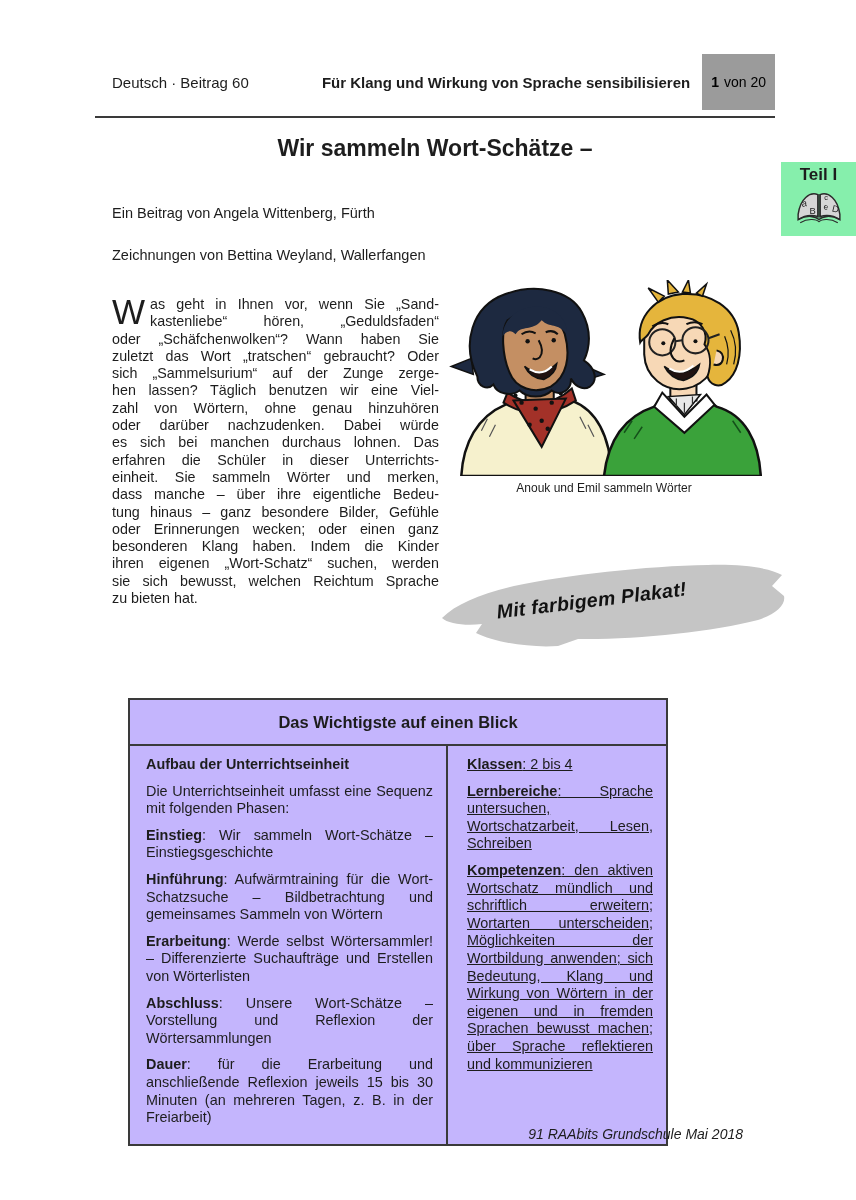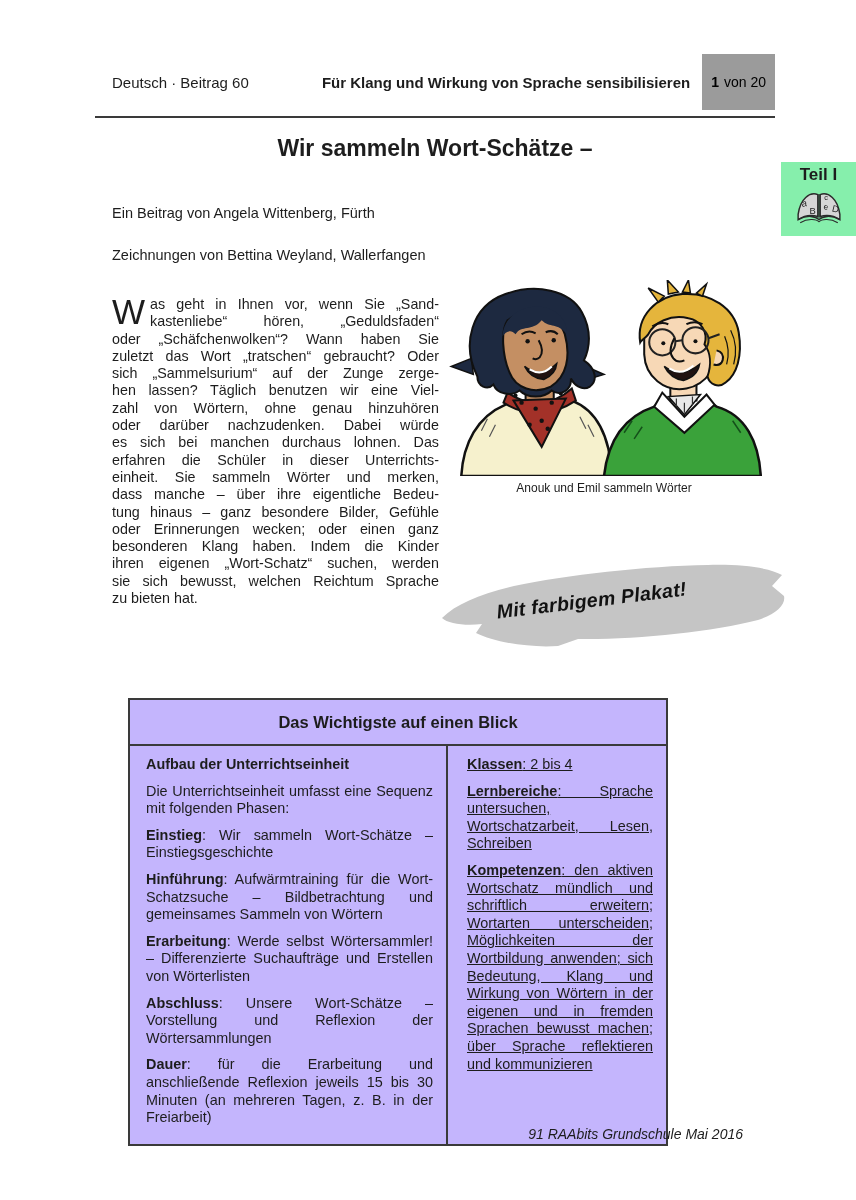--- a/index.html
+++ b/index.html
@@ -194,15 +194,15 @@
           <p lang="de"><b>Dauer</b>: für die Erarbeitung und anschließende Reflexion jeweils 15 bis 30 Minuten (an mehreren Tagen, z. B. in der Freiarbeit)</p>
         </div>
       <div class="col col-right">
           <p lang="de"><b>Klassen</b>: 2 bis 4</p>
           <p lang="de"><b>Lernbereiche</b>: Sprache untersuchen, Wortschatzarbeit, Lesen, Schreiben</p>
           <p lang="de"><b>Kompetenzen</b>: den aktiven Wortschatz mündlich und schriftlich erweitern; Wortarten unterscheiden; Möglichkeiten der Wortbildung anwenden; sich Bedeutung, Klang und Wirkung von Wörtern in der eigenen und in fremden Sprachen bewusst machen; über Sprache reflektieren und kommunizieren</p>
         </div>
     </div>
   </div>
 
-  <div class="footer">91 RAAbits Grundschule Mai 2016</div>
+  <div class="footer">91 RAAbits Grundschule Mai 2018</div>
 
 </div>
 
 </body></html>

